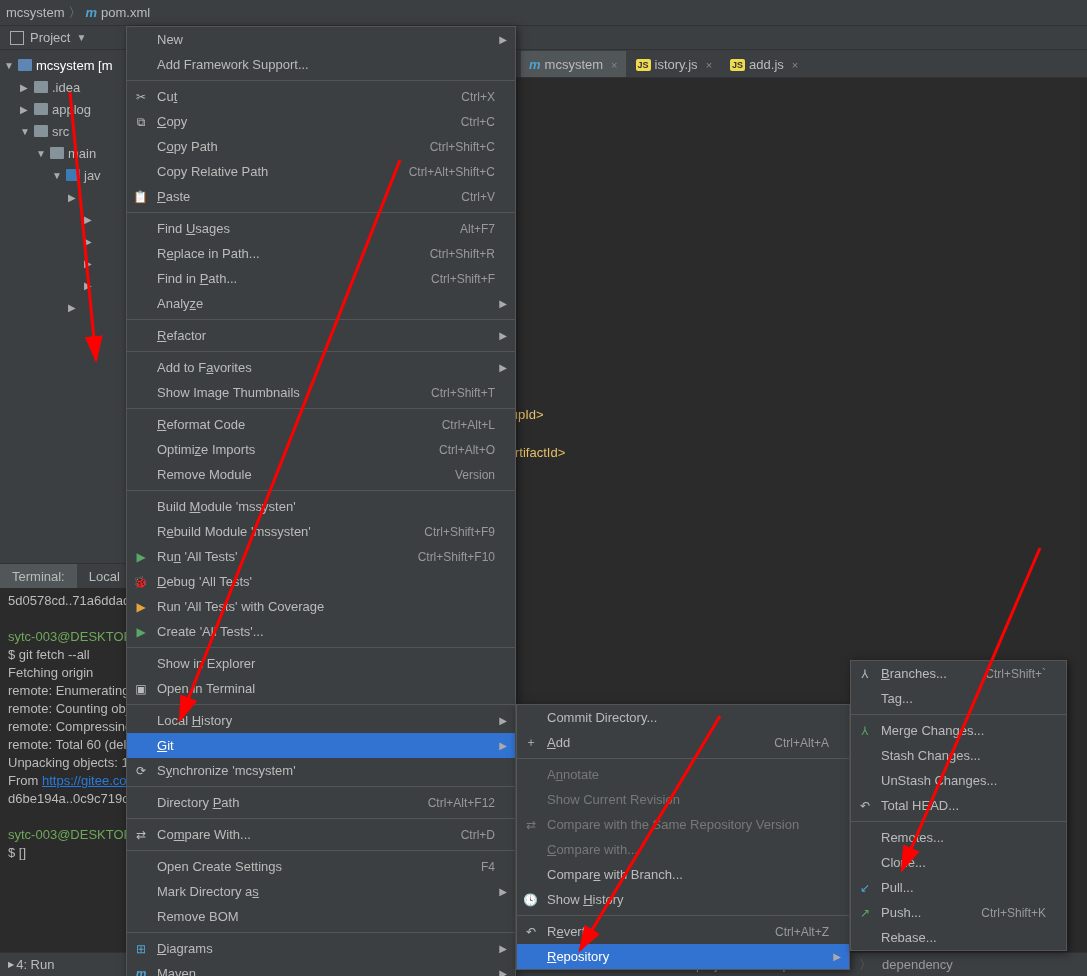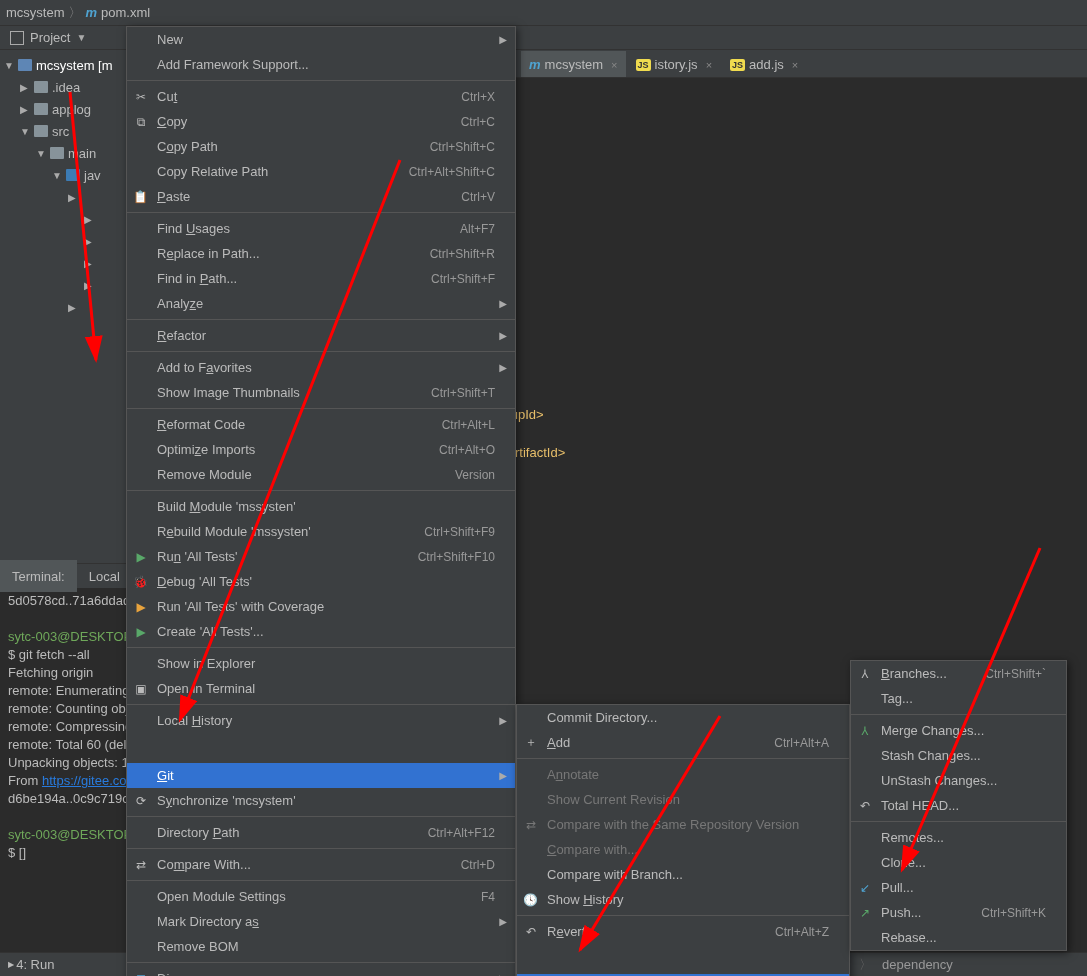--- a/index.html
+++ b/index.html
@@ -39,34 +39,34 @@
 .text { color:#a9b7c6; }
 .comment { color:#808080; }
 .sel { background:#214283; }
 .hl-close { background:#3b514d; }
 .link { color:#287bde; text-decoration:underline; }
 .breadcrumb-bottom { height:24px; background:#3c3f41; border-top:1px solid #323232; display:flex; align-items:center; padding-left:570px; color:#999; }
 .breadcrumb-bottom .sep2 { margin:0 10px; color:#666; }
 
 .terminal-panel { position:absolute; left:0; bottom:0; width:516px; background:#2b2b2b; border-top:1px solid #323232; }
 .terminal-tabs { height:24px; display:flex; align-items:center; background:#3c3f41; }
-.terminal-tabs .ttab { padding:0 12px; height:32px; display:flex; align-items:center; color:#bbb; }
+.terminal-tabs .ttab { padding:0 12px; height:24px; display:flex; align-items:center; color:#bbb; }
 .terminal-tabs .ttab.active { background:#515658; }
 .terminal-body { padding:4px 8px; font-family:Consolas,monospace; font-size:12px; color:#bbb; line-height:18px; height:364px; overflow:hidden; }
 .terminal-body a { color:#287bde; text-decoration:underline; }
 .status-bar { height:24px; background:#3c3f41; border-top:1px solid #323232; display:flex; align-items:center; padding:0 8px; color:#bbb; }
 .status-bar .item { margin-right:16px; display:flex; align-items:center; }
 .status-bar .item .tri2 { font-size:8px; margin-right:2px; }
 
 .ctx-menu { position:absolute; background:#3c3f41; border:1px solid #555; box-shadow:2px 2px 8px rgba(0,0,0,0.5); z-index:10; }
 .ctx-menu.main { left:126px; top:26px; width:390px; }
 .ctx-menu.sub1 { left:516px; top:704px; width:334px; }
 .ctx-menu.sub2 { left:850px; top:660px; width:217px; }
 .ctx-item { height:25px; display:flex; align-items:center; padding:0 20px 0 30px; color:#bbb; position:relative; }
-.ctx-item.hl { background:#3272d1; color:#fff;margin-top:30px; }
+.ctx-item.hl { background:#3272d1; color:#fff; }
 .ctx-item.disabled { color:#777; }
 .ctx-item .shortcut { margin-left:auto; color:#999; font-size:12px; }
 .ctx-item .sub-arrow { position:absolute; right:8px; color:#aaa; font-size:10px; }
 .ctx-item u { text-decoration:underline; }
 .ctx-sep { height:1px; background:#555; margin:3px 0; }
 .ctx-icon { position:absolute; left:6px; width:16px; height:16px; display:flex; align-items:center; justify-content:center; font-size:12px; }
 .green-tri { color:#59a869; }
 .green-bug { color:#59a869; }
 .orange-cov { color:#e8a33d; }
 
@@ -363,21 +363,21 @@
       <span class="shortcut">Ctrl+Alt+F12</span>
     </div>
   <div class="ctx-sep"></div>
   <div class="ctx-item">
       <span class="ctx-icon">⇄</span>
       <span>Co<u>m</u>pare With...</span>
       <span class="shortcut">Ctrl+D</span>
     </div>
   <div class="ctx-sep"></div>
   <div class="ctx-item">
-      <span>Open Module Settings</span>
+      <span>Open Create Settings</span>
       <span class="shortcut">F4</span>
     </div>
   <div class="ctx-item">
       <span>Mark Directory a<u>s</u></span>
       <span class="sub-arrow">▶</span>
     </div>
   <div class="ctx-item">
       <span>Remove BOM</span>
     </div>
   <div class="ctx-sep"></div>

